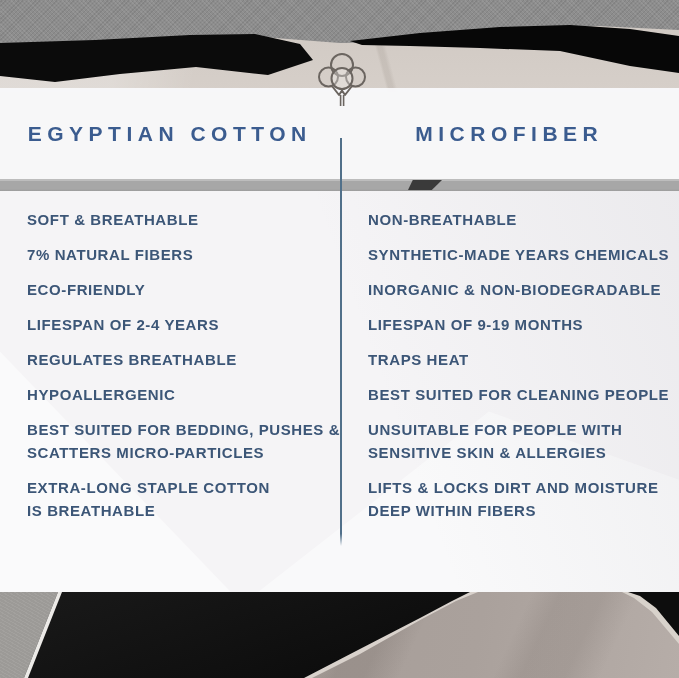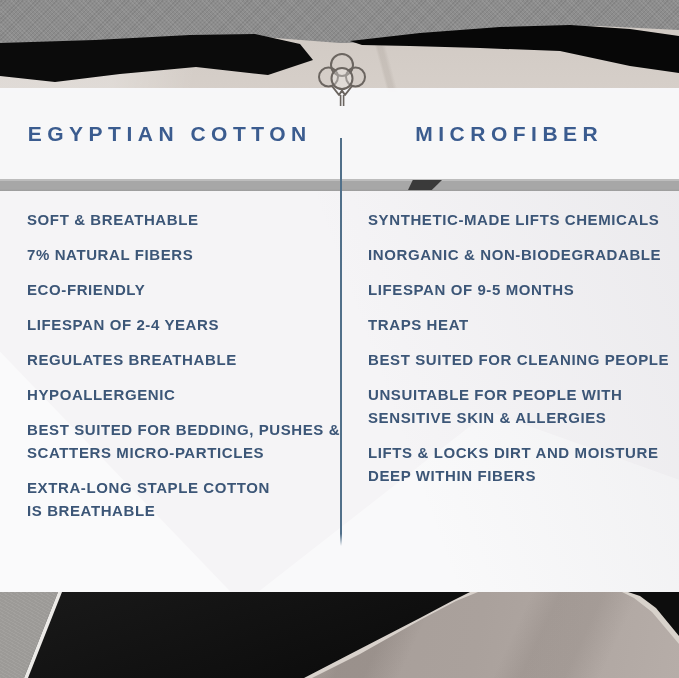--- a/index.html
+++ b/index.html
@@ -169,23 +169,24 @@
         <div class="item">ECO-FRIENDLY</div>
         <div class="item">LIFESPAN OF 2-4 YEARS</div>
         <div class="item">REGULATES BREATHABLE</div>
         <div class="item">HYPOALLERGENIC</div>
         <div class="item">BEST SUITED FOR BEDDING, PUSHES &amp;
 SCATTERS MICRO-PARTICLES</div>
         <div class="item">EXTRA-LONG STAPLE COTTON
 IS BREATHABLE</div>
       </div>
       <div class="col">
-        <div class="item">SYNTHETIC-MADE LIFTS CHEMICALS</div>
+        <div class="item">NON-BREATHABLE</div>
+        <div class="item">SYNTHETIC-MADE YEARS CHEMICALS</div>
         <div class="item">INORGANIC &amp; NON-BIODEGRADABLE</div>
-        <div class="item">LIFESPAN OF 9-5 MONTHS</div>
+        <div class="item">LIFESPAN OF 9-19 MONTHS</div>
         <div class="item">TRAPS HEAT</div>
         <div class="item">BEST SUITED FOR CLEANING PEOPLE</div>
         <div class="item">UNSUITABLE FOR PEOPLE WITH
 SENSITIVE SKIN &amp; ALLERGIES</div>
         <div class="item">LIFTS &amp; LOCKS DIRT AND MOISTURE
 DEEP WITHIN FIBERS</div>
       </div>
     </div>
   </div>
 

